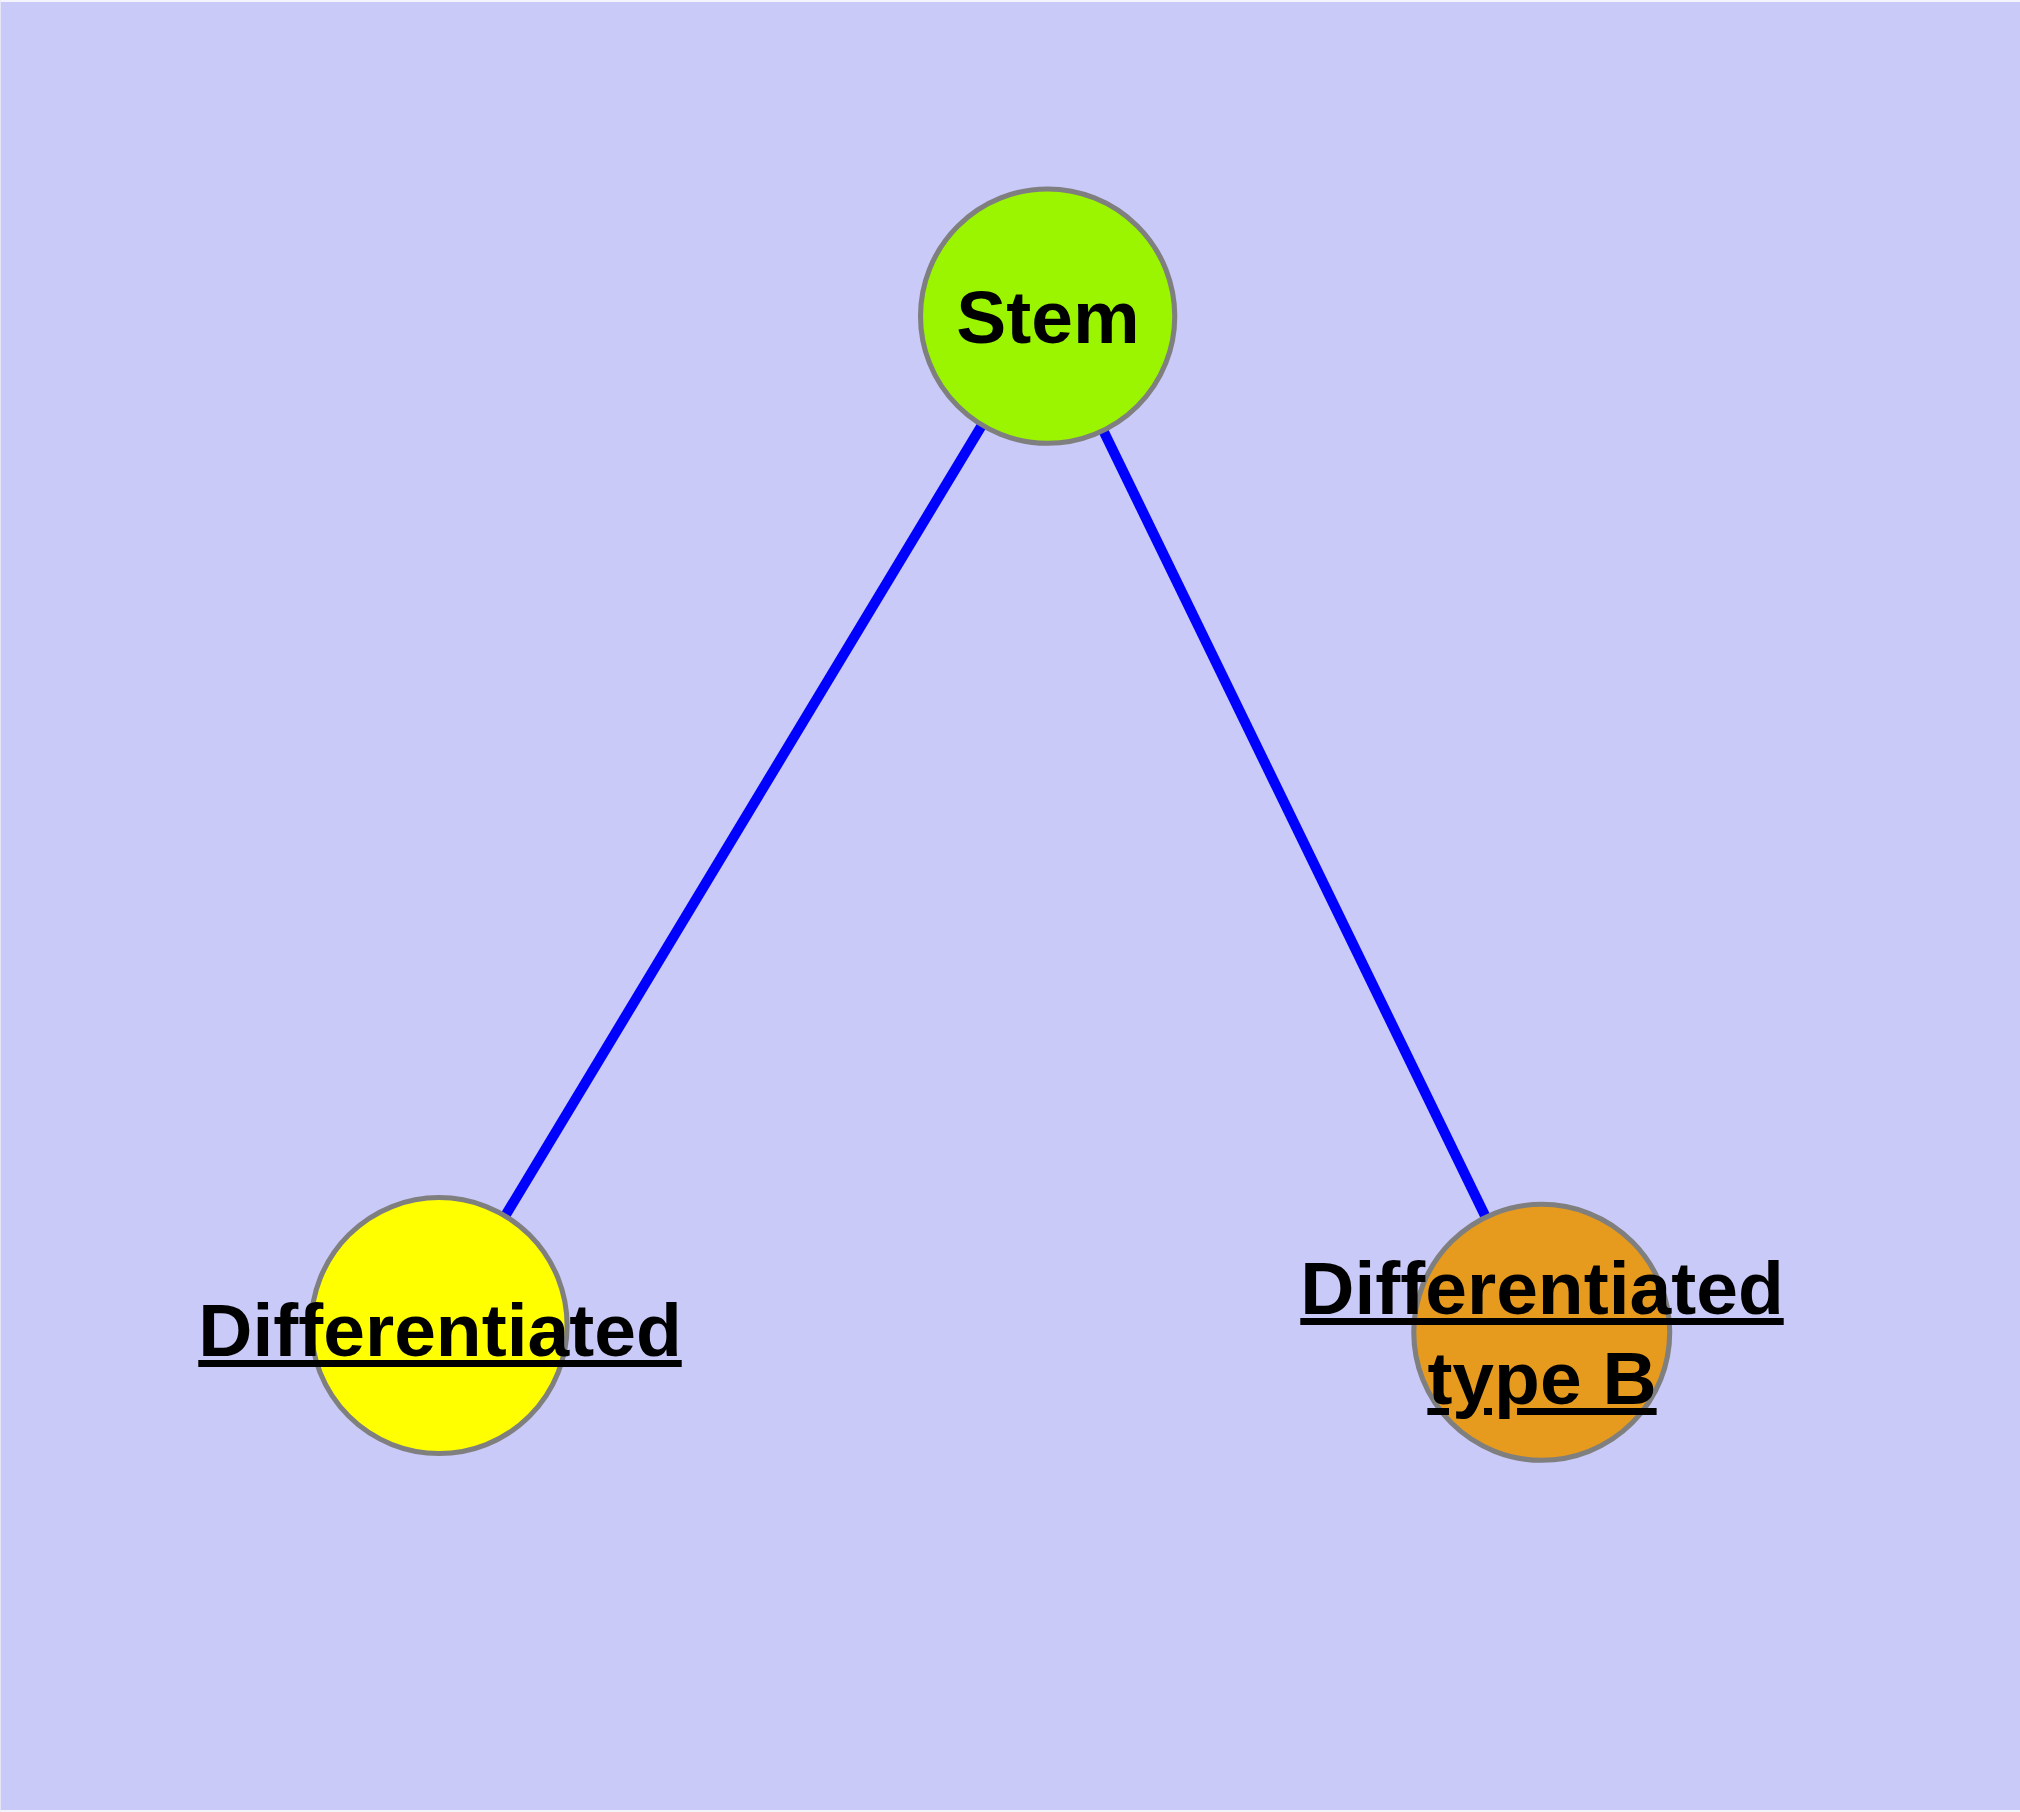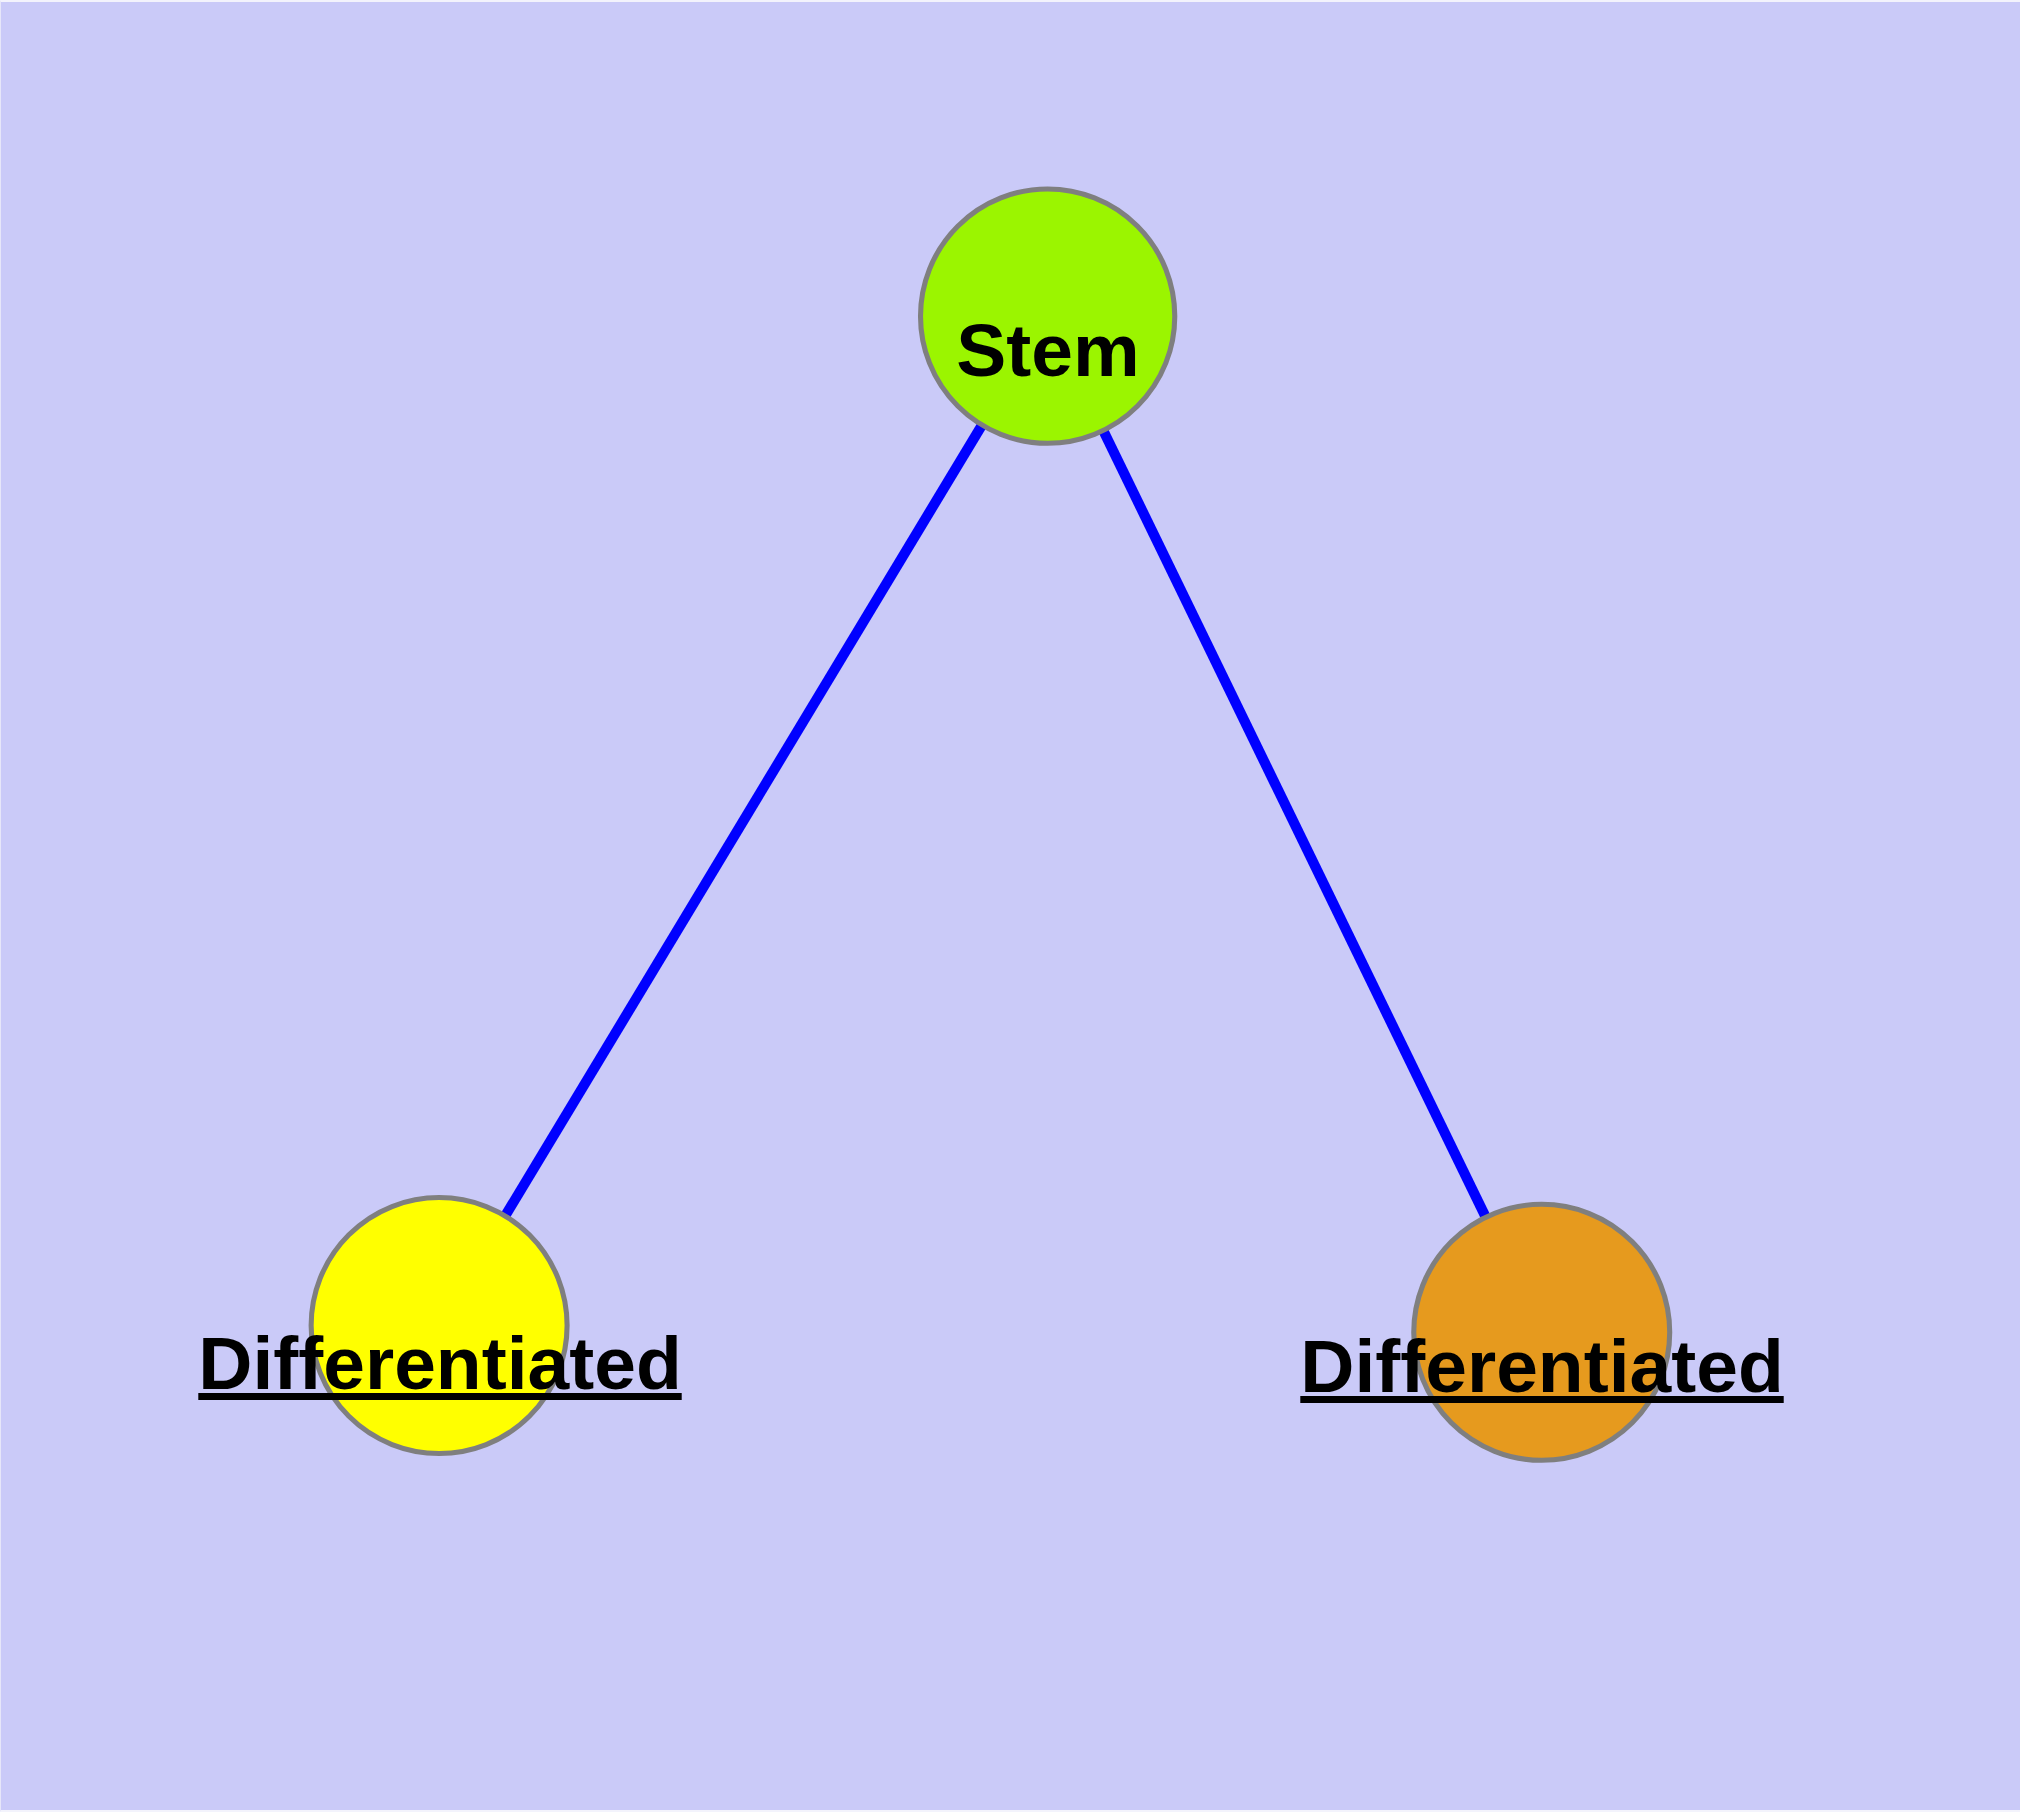--- a/index.html
+++ b/index.html
@@ -28,21 +28,20 @@
   .node-label {
     position: absolute;
     transform: translate(-50%, -50%);
     font-weight: bold;
     font-size: 75px;
     line-height: 90px;
     color: #000000;
     text-align: center;
     white-space: nowrap;
     letter-spacing: 0px;
-    margin-top: 33px;
   }
   .node-label div { white-space: nowrap; text-decoration: underline; }
 </style>
 </head>
 <body>
 
 <div class="canvas">
 
   <svg class="graph-svg" width="2021" height="1812" viewBox="0 0 2384 2138">
 
@@ -55,16 +54,17 @@
   </svg>
 
   <div class="node-label" style="left:1047px; top:315px;">Stem</div>
 
   <div class="node-label" style="left:439px; top:1328px;">
     <div>Differentiated</div>
   </div>
 
   <div class="node-label" style="left:1541px; top:1331px;">
     <div>Differentiated</div>
+    <div>type B</div>
   </div>
 
 </div>
 
 
 </body></html>

